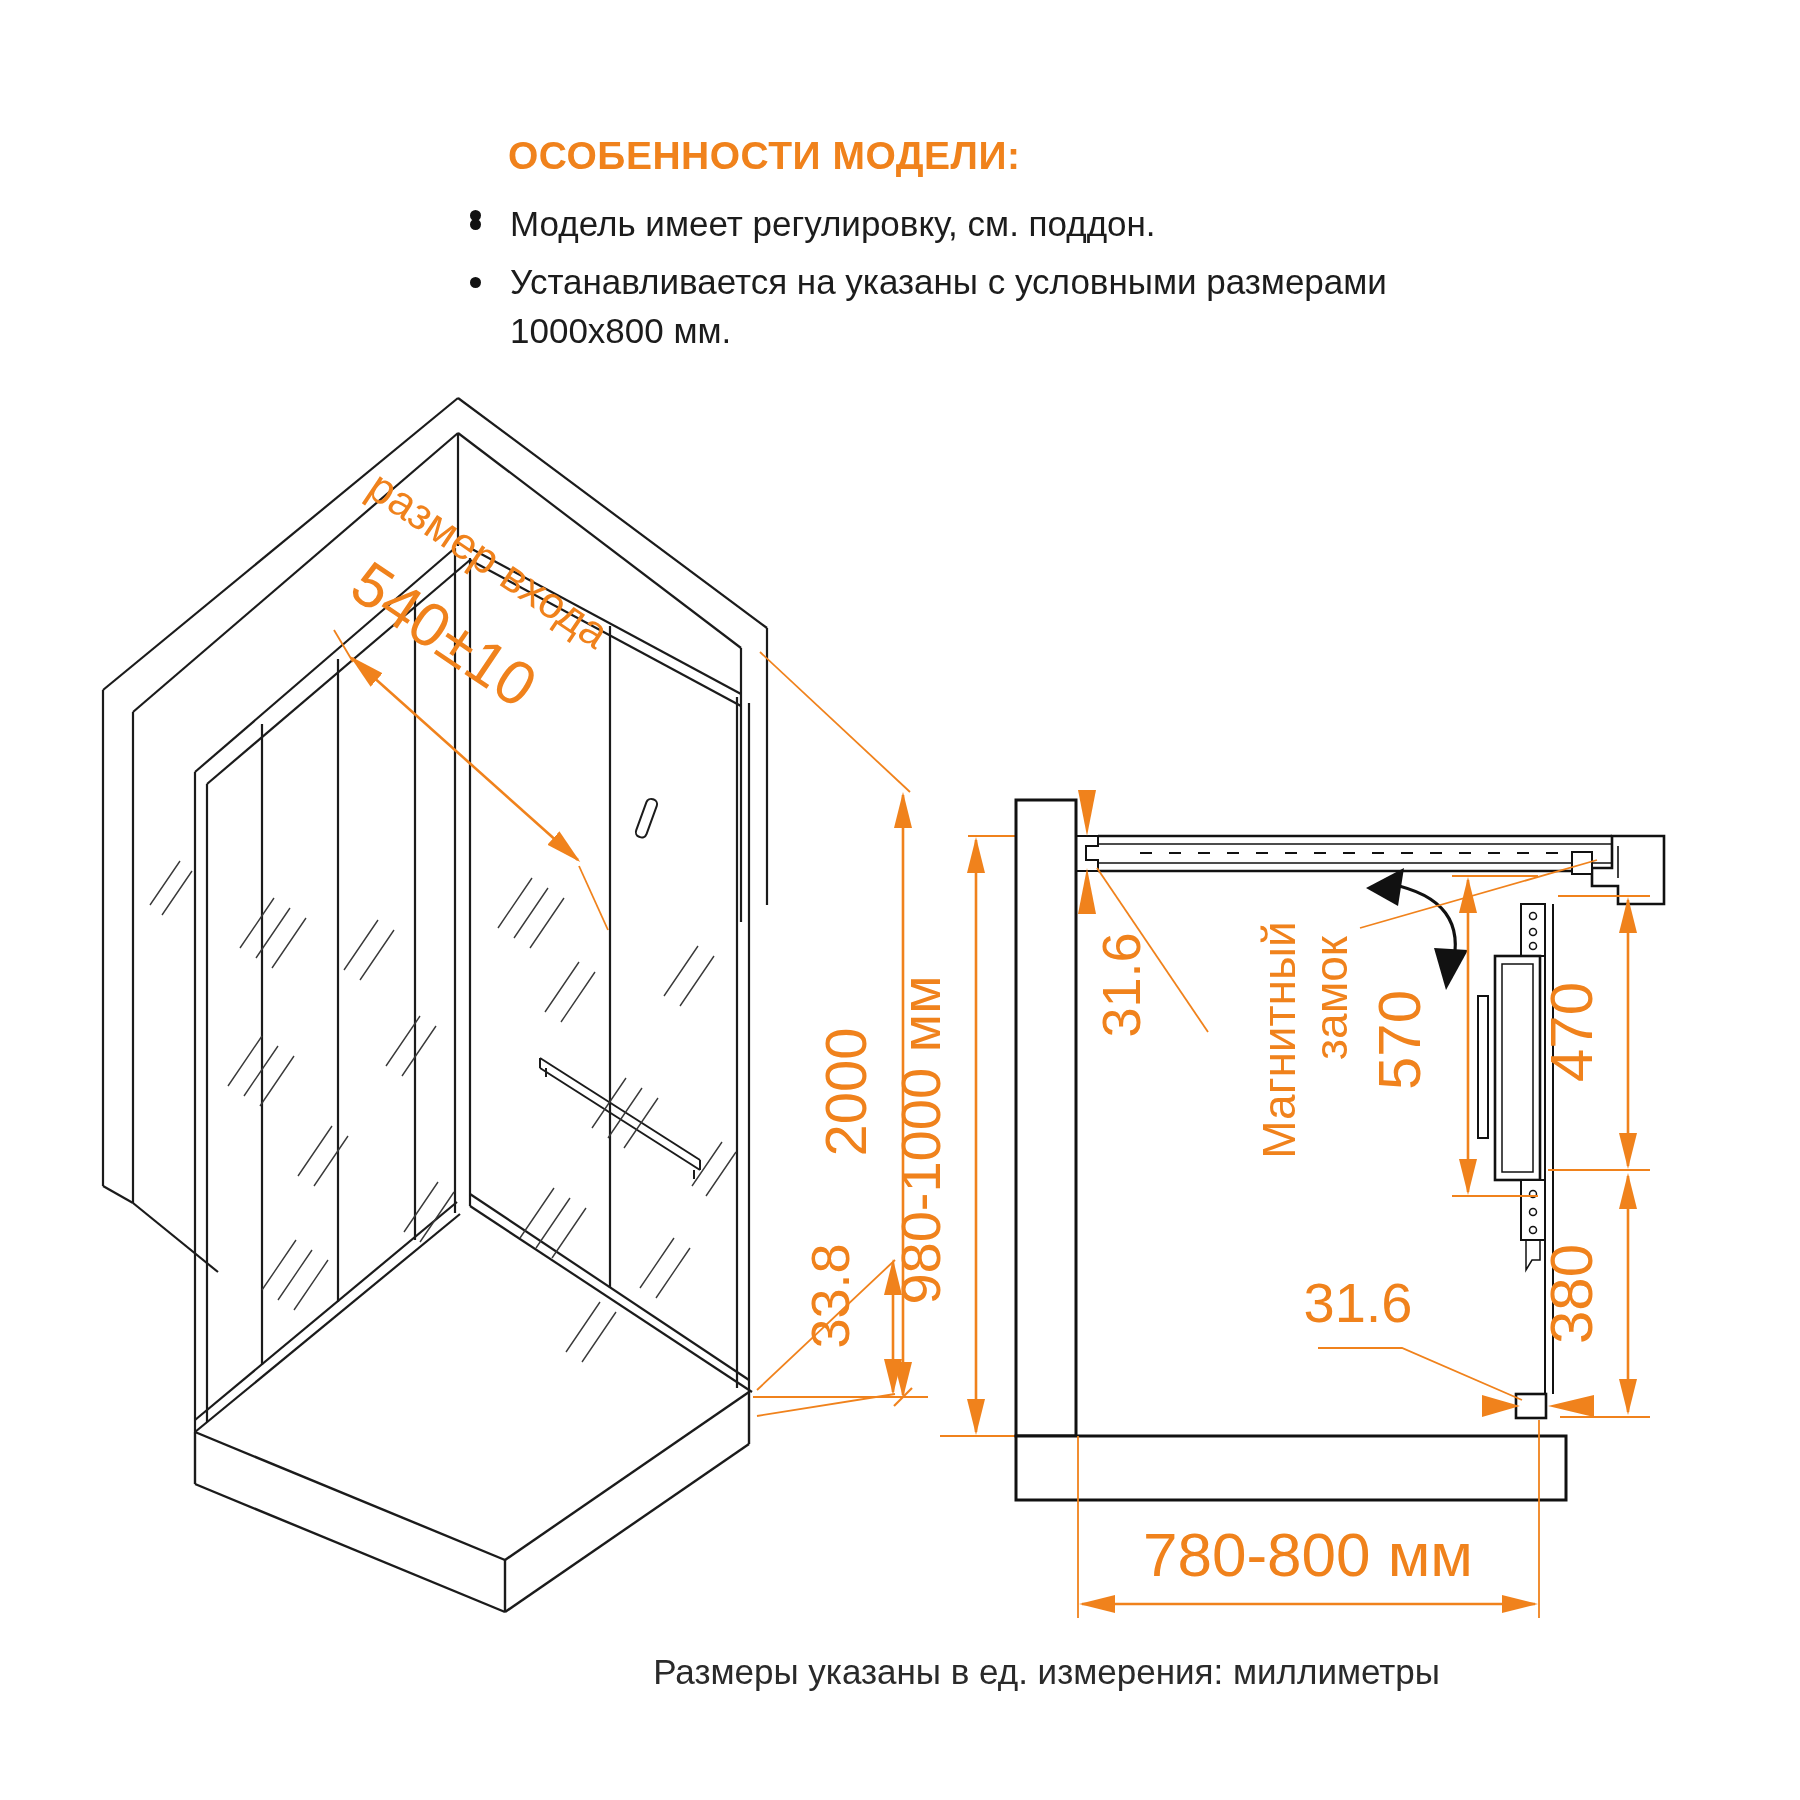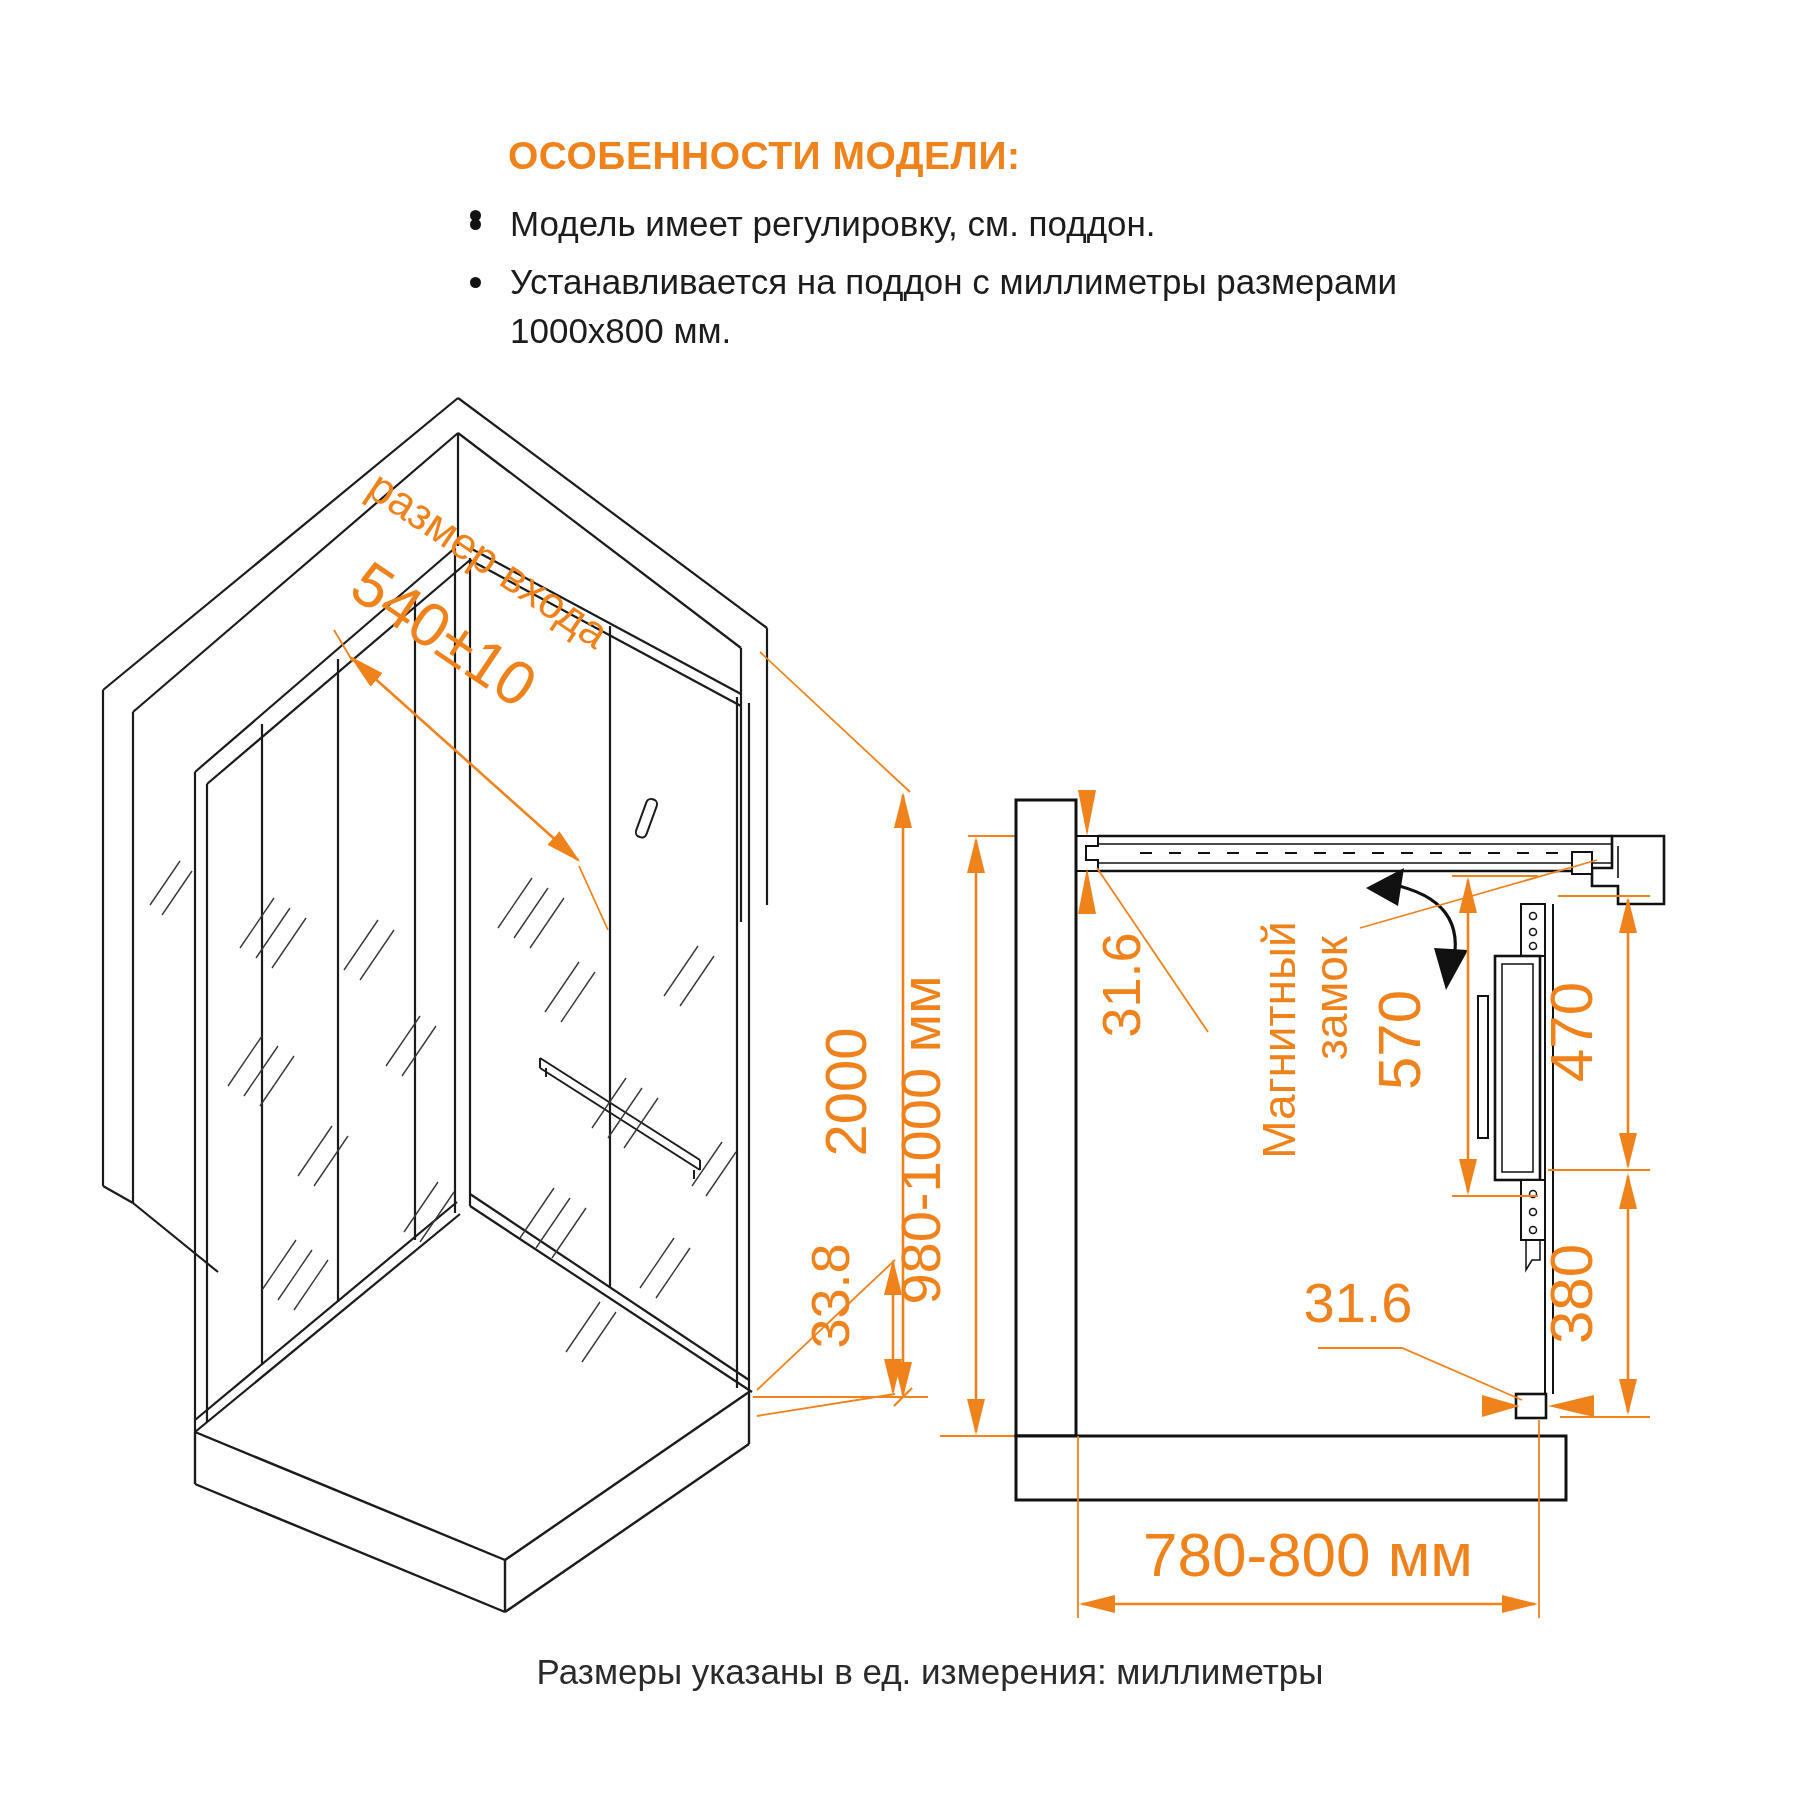--- a/index.html
+++ b/index.html
@@ -6,33 +6,33 @@
   body{width:1800px;height:1800px;background:#ffffff;position:relative;
        font-family:"Liberation Sans", sans-serif;overflow:hidden;}
   .title{position:absolute;left:508px;top:134px;font-size:39px;font-weight:700;
          color:#F0821C;letter-spacing:.5px;}
   .features{position:absolute;left:462px;top:190px;width:1060px;margin:0;padding:0;
             list-style:none;}
   .features li{position:relative;padding-left:48px;margin-bottom:9px;font-size:35px;
                line-height:49px;color:#1c1c1c;white-space:pre-line;}
   .features li .dot{position:absolute;left:8px;top:20px;width:11px;height:11px;
                border-radius:50%;background:#111;}
-  .footnote{position:absolute;left:420px;top:1652px;width:1020px;text-align:center;
+  .footnote{position:absolute;left:420px;top:1652px;width:1020px;text-align:right;
             font-size:35px;color:#2a2a2a;}
   svg text{font-family:"Liberation Sans", sans-serif;fill:#F0821C;}
 </style>
 </head>
 <body>
 
 <div class="title">ОСОБЕННОСТИ МОДЕЛИ:</div>
 
 <ul class="features">
   <li><span class="dot"></span></li>
   <li><span class="dot"></span><span>Модель имеет регулировку, см. поддон.</span></li>
-  <li><span class="dot"></span><span>Устанавливается на поддон с миллиметры размерами
+  <li><span class="dot"></span><span>Устанавливается на указаны с условными размерами
 1000x800 мм.</span></li>
 </ul>
 
 <svg width="1800" height="1800" viewBox="0 0 1800 1800" style="position:absolute;left:0;top:0;">
   <defs>
     <marker id="ahE" markerUnits="userSpaceOnUse" markerWidth="36" markerHeight="22" refX="33" refY="11" orient="auto">
       <polygon points="0,2 36,11 0,20" fill="#F0821C"></polygon>
     </marker>
     <marker id="ahS" markerUnits="userSpaceOnUse" markerWidth="36" markerHeight="22" refX="3" refY="11" orient="auto">
       <polygon points="36,2 0,11 36,20" fill="#F0821C"></polygon>

